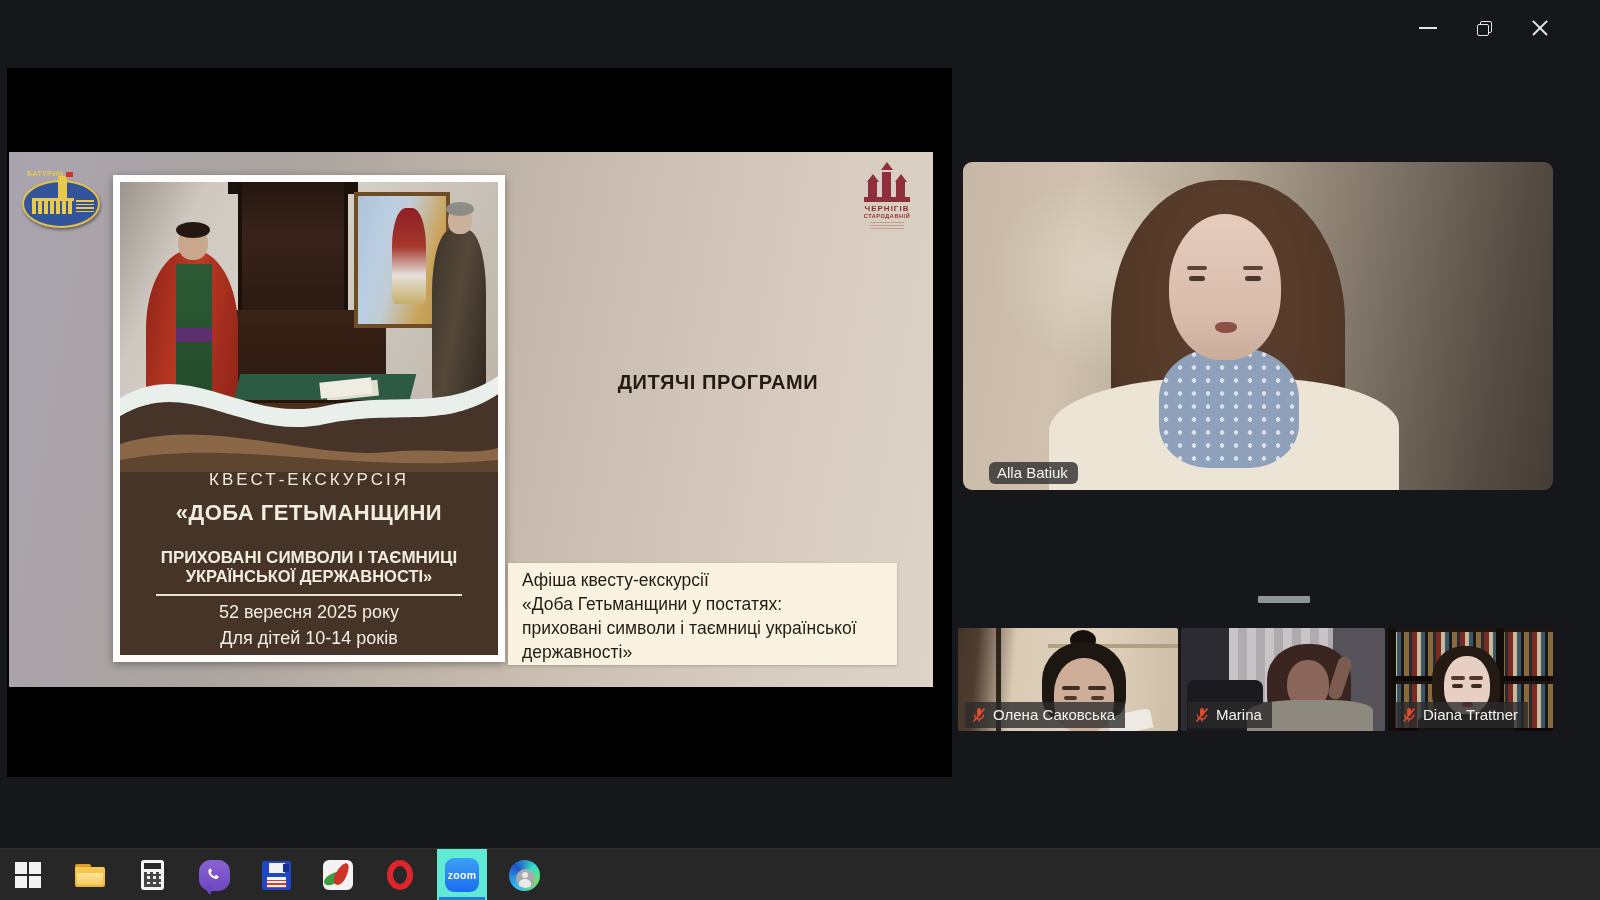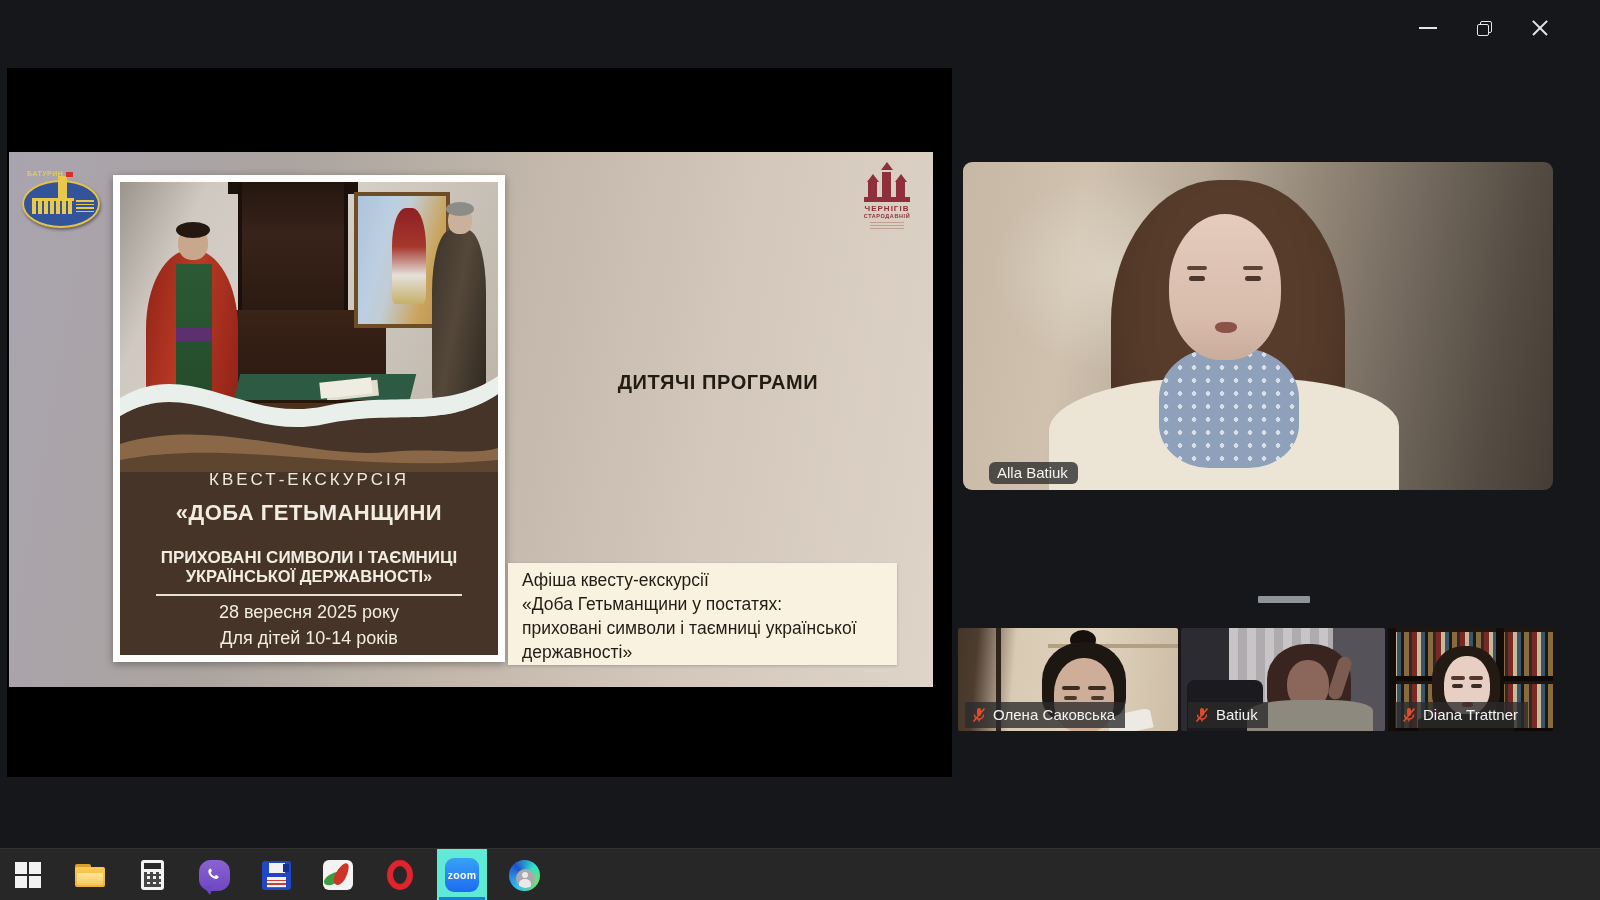--- a/index.html
+++ b/index.html
@@ -272,21 +272,21 @@
             <path d="M0,84 C70,42 125,110 205,92 C275,77 325,98 378,62 L378,140 L0,140 Z" fill="#463428"></path>
             <path d="M0,66 C70,24 125,92 205,74 C275,59 325,80 378,44 L378,62 C325,98 275,77 205,92 C125,110 70,42 0,84 Z" fill="#e9efeb"></path>
             <path d="M0,112 C90,84 190,128 268,120 C320,115 352,124 378,116 L378,140 L0,140 Z" fill="#8a6747"></path>
             <path d="M0,128 C110,106 230,142 378,128 L378,140 L0,140 Z" fill="#5d4530"></path>
           </svg>
           <div class="p-text pt-kicker">КВЕСТ-ЕКСКУРСІЯ</div>
           <div class="p-text pt-title1">«ДОБА ГЕТЬМАНЩИНИ</div>
           <div class="p-text pt-sub1">ПРИХОВАНІ СИМВОЛИ І ТАЄМНИЦІ</div>
           <div class="p-text pt-sub2">УКРАЇНСЬКОЇ ДЕРЖАВНОСТІ»</div>
           <div class="pt-line"></div>
-          <div class="p-text pt-date">28 вересня 2025 року</div>
+          <div class="p-text pt-date">52 вересня 2025 року</div>
           <div class="p-text pt-aud">Для дітей 10-14 років</div>
         </div>
       </div>
 
       <div class="abs caption">
         <div>Афіша квесту-екскурсії</div>
         <div>«Доба Гетьманщини у постатях:</div>
         <div>приховані символи і таємниці української</div>
         <div>державності»</div>
       </div>
@@ -345,21 +345,21 @@
     <div class="t2-face"></div>
       <div class="t2-arm"></div>
       <div class="t2-body"></div>
     <div class="abs name-label thumb-label">
       <svg class="micic" viewBox="0 0 16 16">
         <rect x="6" y="1" width="4" height="8" rx="2" fill="#e04b2e"></rect>
         <path d="M3.5 7.5 a4.5 4.5 0 0 0 9 0" stroke="#e04b2e" fill="none" stroke-width="1.5"></path>
         <line x1="8" y1="12" x2="8" y2="14.5" stroke="#e04b2e" stroke-width="1.5"></line>
         <line x1="2.5" y1="14.5" x2="13.5" y2="1.5" stroke="#e04b2e" stroke-width="1.8"></line>
       </svg>
-      <span>Batiuk</span>
+      <span>Marina</span>
     </div>
   </div>
 
   <div class="abs thumb" id="thumb-3">
     <div class="t3-books" style="top:4px"></div>
     <div class="t3-books" style="top:56px"></div>
     <div class="t3-shelf" style="top:48px"></div>
     <div class="t3-shelf" style="top:100px"></div>
     <div class="t3-frame" style="left:108px"></div>
     <div class="t3-frame" style="left:0px"></div>

